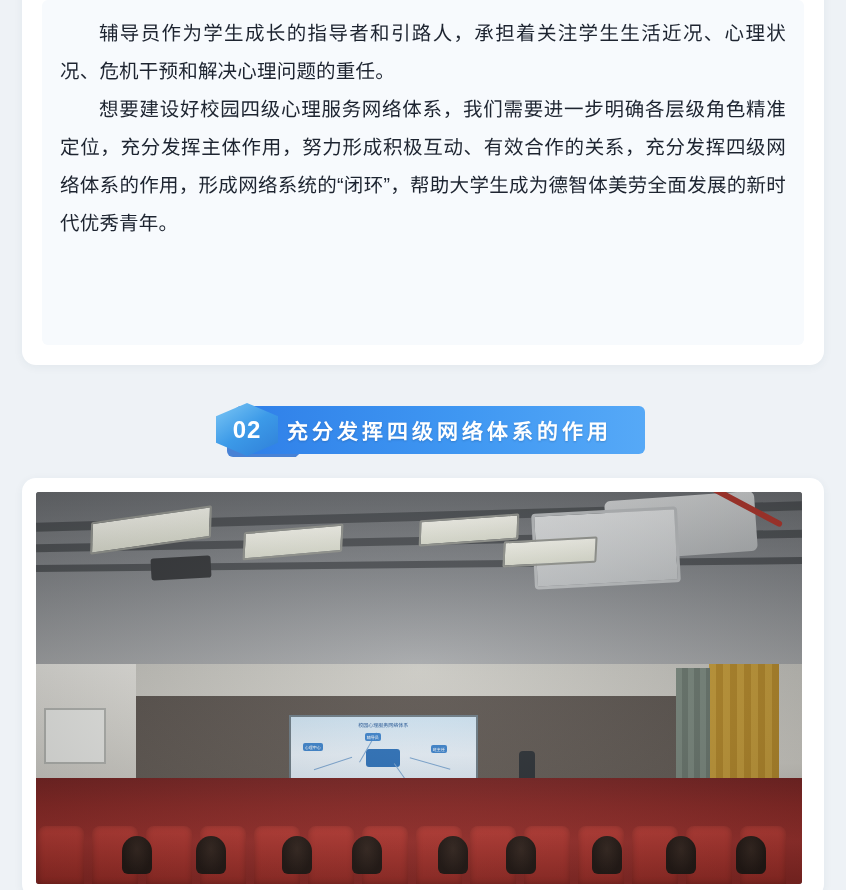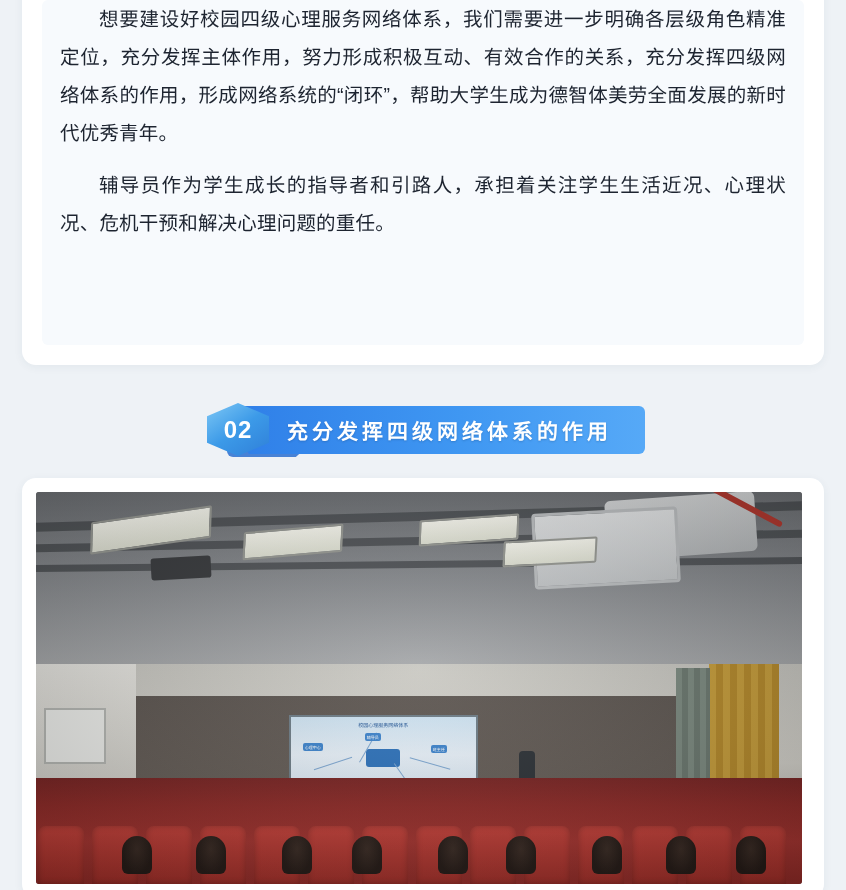--- a/index.html
+++ b/index.html
@@ -82,21 +82,21 @@
     top: 44px;
     width: 80px;
     height: 10px;
     background: #2a6fcf;
     border-radius: 0 0 0 6px;
     clip-path: polygon(0 0, 100% 0, 86% 100%, 0 100%);
     opacity: .85;
   }
   .banner-hex {
     position: absolute;
-    left: 0px;
+    left: 9px;
     top: 0px;
     width: 62px;
     height: 53px;
     background: linear-gradient(145deg, #7ec8f5 0%, #3c9ae8 50%, #2f7fd8 100%);
     clip-path: polygon(50% 0%, 100% 25%, 100% 75%, 50% 100%, 0% 75%, 0% 25%);
     display: flex;
     align-items: center;
     justify-content: center;
   }
   .banner-num {
@@ -335,22 +335,22 @@
     pointer-events: none;
   }
 </style>
 </head>
 <body>
 
 <div class="page">
 
   <div class="card card-text">
     <div class="text-inner">
+      <p class="para first">辅导员作为学生成长的指导者和引路人，承担着关注学生生活近况、心理状况、危机干预和解决心理问题的重任。</p>
       <p class="para">想要建设好校园四级心理服务网络体系，我们需要进一步明确各层级角色精准定位，充分发挥主体作用，努力形成积极互动、有效合作的关系，充分发挥四级网络体系的作用，形成网络系统的“闭环”，帮助大学生成为德智体美劳全面发展的新时代优秀青年。</p>
-      <p class="para first">辅导员作为学生成长的指导者和引路人，承担着关注学生生活近况、心理状况、危机干预和解决心理问题的重任。</p>
     </div>
   </div>
 
   <div class="banner">
     <div class="banner-bar-shadow"></div>
     <div class="banner-bar"></div>
     <div class="banner-title">充分发挥四级网络体系的作用</div>
     <div class="banner-hex">
       <span class="banner-num">02</span>
     </div>

